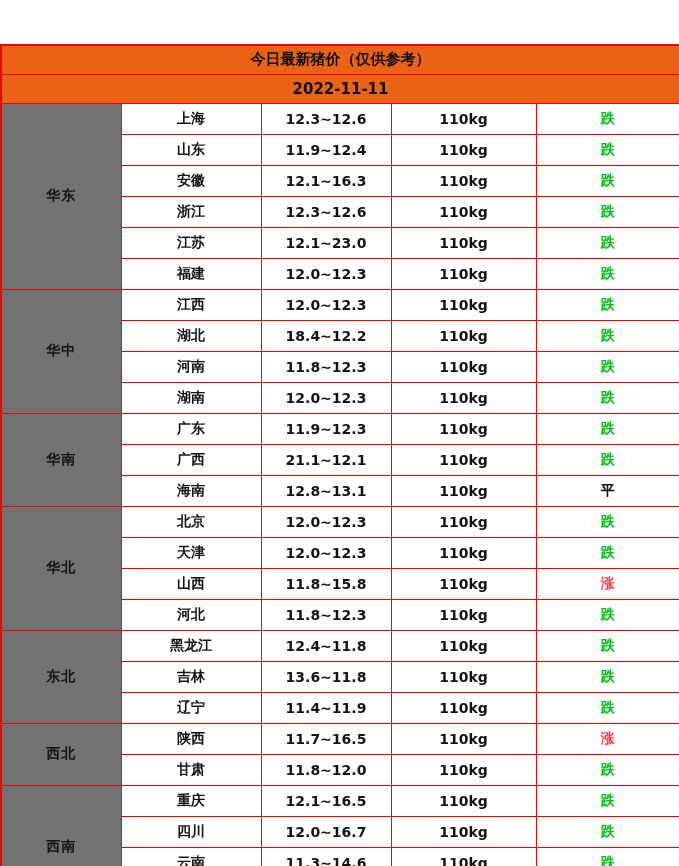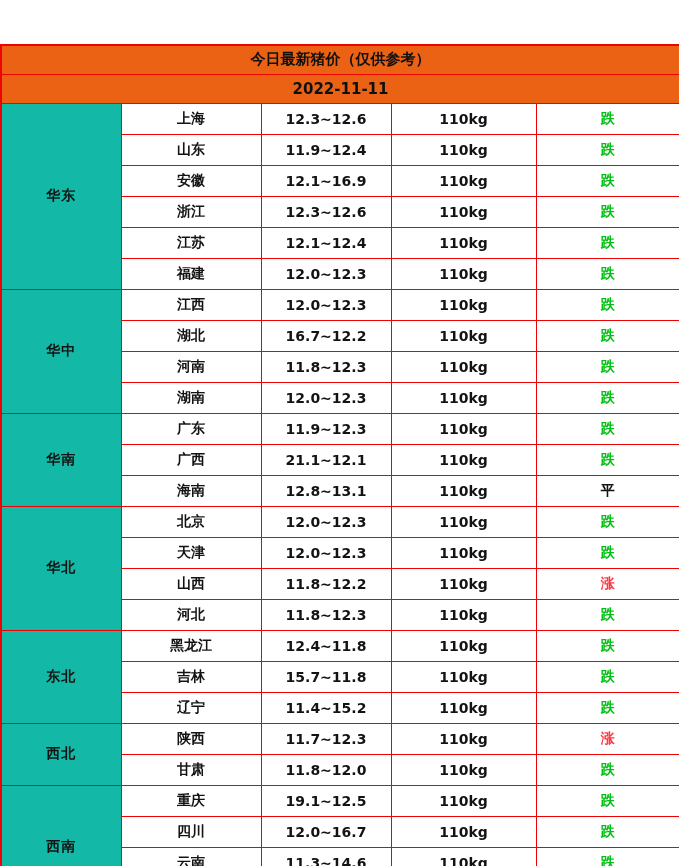--- a/index.html
+++ b/index.html
@@ -28,21 +28,21 @@
     overflow: hidden;
     white-space: nowrap;
   }
   tr.header-row td {
     background: #ec6214;
     font-size: 15px;
     color: #101010;
   }
   tr.header-row { height: 29px; }
   tr.data-row { height: 31px; }
-  td.region-cell { background: #14b8a6; letter-spacing: 1px; }
+  td.region-cell { background: #737373; letter-spacing: 1px; }
   td.trend-cell { font-size: 14px; }
 </style>
 </head>
 <body>
 
 <div class="sheet">
   <table class="price-table">
     <colgroup>
       <col style="width:120px">
       <col style="width:140px">
@@ -65,52 +65,52 @@
           <td class="trend-cell" style="color: rgb(0, 192, 18);">跌</td>
         </tr>
         <tr class="data-row">
           <td class="province-cell">山东</td>
           <td class="price-cell">11.9~12.4</td>
           <td class="weight-cell">110kg</td>
           <td class="trend-cell" style="color: rgb(0, 192, 18);">跌</td>
         </tr>
         <tr class="data-row">
           <td class="province-cell">安徽</td>
-          <td class="price-cell">12.1~16.9</td>
+          <td class="price-cell">12.1~16.3</td>
           <td class="weight-cell">110kg</td>
           <td class="trend-cell" style="color: rgb(0, 192, 18);">跌</td>
         </tr>
         <tr class="data-row">
           <td class="province-cell">浙江</td>
           <td class="price-cell">12.3~12.6</td>
           <td class="weight-cell">110kg</td>
           <td class="trend-cell" style="color: rgb(0, 192, 18);">跌</td>
         </tr>
         <tr class="data-row">
           <td class="province-cell">江苏</td>
-          <td class="price-cell">12.1~12.4</td>
+          <td class="price-cell">12.1~23.0</td>
           <td class="weight-cell">110kg</td>
           <td class="trend-cell" style="color: rgb(0, 192, 18);">跌</td>
         </tr>
         <tr class="data-row">
           <td class="province-cell">福建</td>
           <td class="price-cell">12.0~12.3</td>
           <td class="weight-cell">110kg</td>
           <td class="trend-cell" style="color: rgb(0, 192, 18);">跌</td>
         </tr>
         <tr class="data-row">
           <td class="region-cell" rowspan="4">华中</td>
           <td class="province-cell">江西</td>
           <td class="price-cell">12.0~12.3</td>
           <td class="weight-cell">110kg</td>
           <td class="trend-cell" style="color: rgb(0, 192, 18);">跌</td>
         </tr>
         <tr class="data-row">
           <td class="province-cell">湖北</td>
-          <td class="price-cell">16.7~12.2</td>
+          <td class="price-cell">18.4~12.2</td>
           <td class="weight-cell">110kg</td>
           <td class="trend-cell" style="color: rgb(0, 192, 18);">跌</td>
         </tr>
         <tr class="data-row">
           <td class="province-cell">河南</td>
           <td class="price-cell">11.8~12.3</td>
           <td class="weight-cell">110kg</td>
           <td class="trend-cell" style="color: rgb(0, 192, 18);">跌</td>
         </tr>
         <tr class="data-row">
@@ -146,66 +146,66 @@
           <td class="trend-cell" style="color: rgb(0, 192, 18);">跌</td>
         </tr>
         <tr class="data-row">
           <td class="province-cell">天津</td>
           <td class="price-cell">12.0~12.3</td>
           <td class="weight-cell">110kg</td>
           <td class="trend-cell" style="color: rgb(0, 192, 18);">跌</td>
         </tr>
         <tr class="data-row">
           <td class="province-cell">山西</td>
-          <td class="price-cell">11.8~12.2</td>
+          <td class="price-cell">11.8~15.8</td>
           <td class="weight-cell">110kg</td>
           <td class="trend-cell" style="color: rgb(251, 59, 68);">涨</td>
         </tr>
         <tr class="data-row">
           <td class="province-cell">河北</td>
           <td class="price-cell">11.8~12.3</td>
           <td class="weight-cell">110kg</td>
           <td class="trend-cell" style="color: rgb(0, 192, 18);">跌</td>
         </tr>
         <tr class="data-row">
           <td class="region-cell" rowspan="3">东北</td>
           <td class="province-cell">黑龙江</td>
           <td class="price-cell">12.4~11.8</td>
           <td class="weight-cell">110kg</td>
           <td class="trend-cell" style="color: rgb(0, 192, 18);">跌</td>
         </tr>
         <tr class="data-row">
           <td class="province-cell">吉林</td>
-          <td class="price-cell">15.7~11.8</td>
+          <td class="price-cell">13.6~11.8</td>
           <td class="weight-cell">110kg</td>
           <td class="trend-cell" style="color: rgb(0, 192, 18);">跌</td>
         </tr>
         <tr class="data-row">
           <td class="province-cell">辽宁</td>
-          <td class="price-cell">11.4~15.2</td>
+          <td class="price-cell">11.4~11.9</td>
           <td class="weight-cell">110kg</td>
           <td class="trend-cell" style="color: rgb(0, 192, 18);">跌</td>
         </tr>
         <tr class="data-row">
           <td class="region-cell" rowspan="2">西北</td>
           <td class="province-cell">陕西</td>
-          <td class="price-cell">11.7~12.3</td>
+          <td class="price-cell">11.7~16.5</td>
           <td class="weight-cell">110kg</td>
           <td class="trend-cell" style="color: rgb(251, 59, 68);">涨</td>
         </tr>
         <tr class="data-row">
           <td class="province-cell">甘肃</td>
           <td class="price-cell">11.8~12.0</td>
           <td class="weight-cell">110kg</td>
           <td class="trend-cell" style="color: rgb(0, 192, 18);">跌</td>
         </tr>
         <tr class="data-row">
           <td class="region-cell" rowspan="4">西南</td>
           <td class="province-cell">重庆</td>
-          <td class="price-cell">19.1~12.5</td>
+          <td class="price-cell">12.1~16.5</td>
           <td class="weight-cell">110kg</td>
           <td class="trend-cell" style="color: rgb(0, 192, 18);">跌</td>
         </tr>
         <tr class="data-row">
           <td class="province-cell">四川</td>
           <td class="price-cell">12.0~16.7</td>
           <td class="weight-cell">110kg</td>
           <td class="trend-cell" style="color: rgb(0, 192, 18);">跌</td>
         </tr>
         <tr class="data-row">

